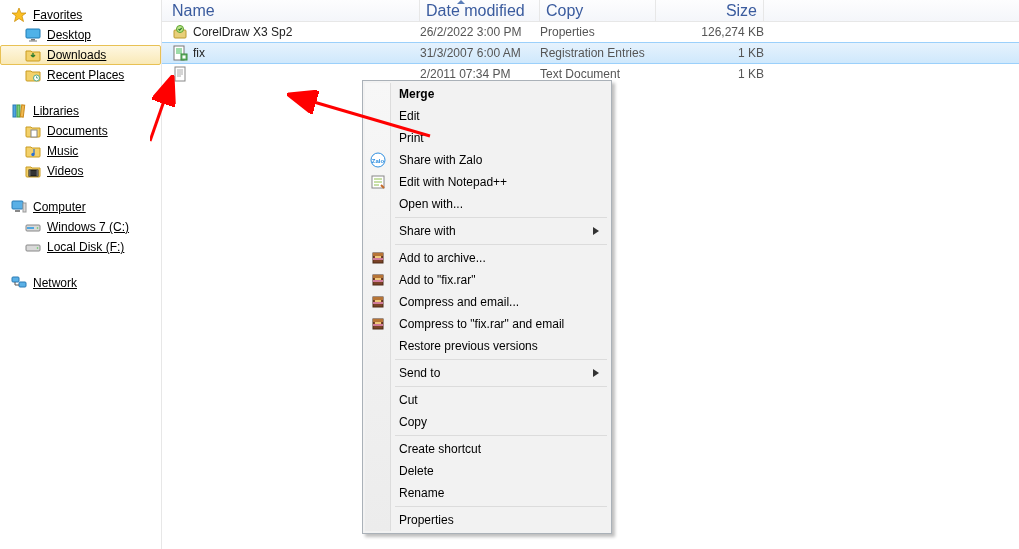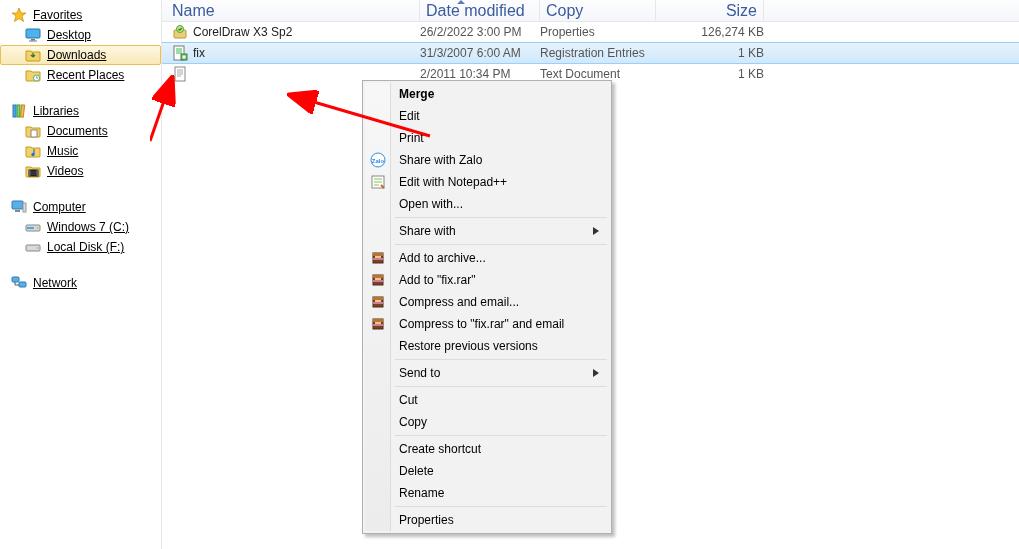--- a/index.html
+++ b/index.html
@@ -311,21 +311,21 @@
         <div class="row">
           <div class="cell c-name">
             <span class="icon-slot">
               <svg width="16" height="16">
                 <rect x="3" y="1" width="10" height="14" fill="#fff" stroke="#888"></rect>
                 <path d="M5 4h6M5 6h6M5 8h6M5 10h4" stroke="#aaa" stroke-width="1"></path>
               </svg>
             </span>
             <span></span>
           </div>
-          <div class="cell c-date">2/2011 10:34 PM</div>
+          <div class="cell c-date">2/2011 07:34 PM</div>
           <div class="cell c-type">Text Document</div>
           <div class="cell c-size">1 KB</div>
         </div>
       </div>
 
     <div class="ctxmenu" id="ctxmenu">
       <div class="iconbar"></div>
     <div class="mi bold">
           <span>Merge</span>
         </div>

